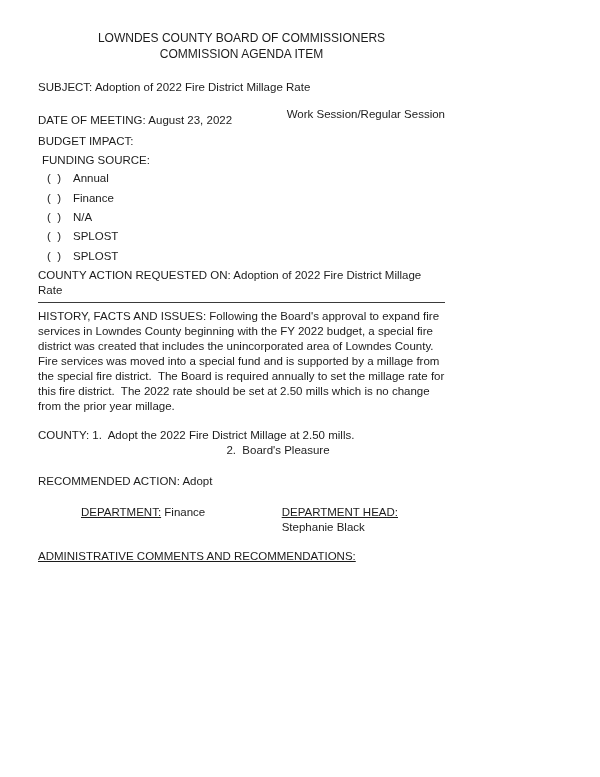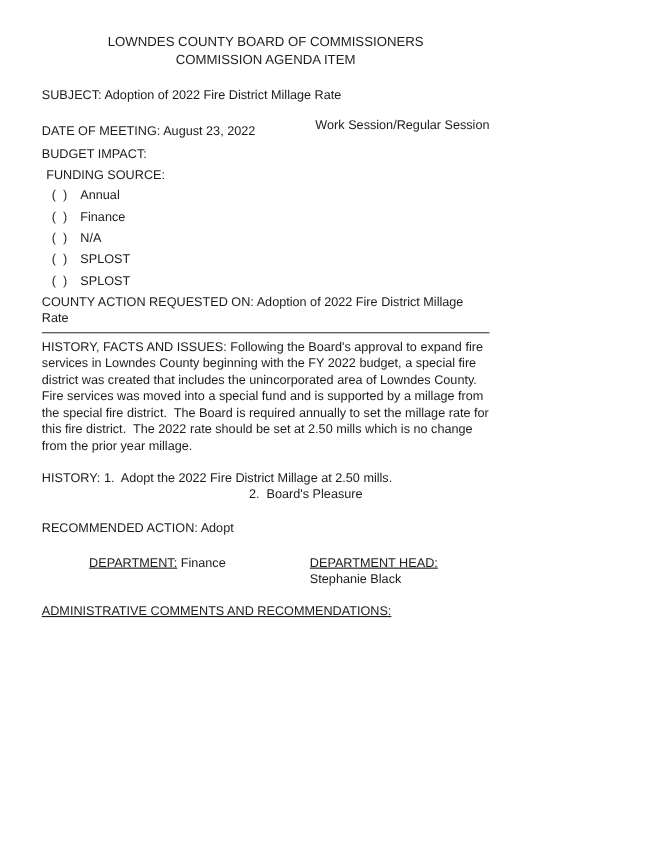--- a/index.html
+++ b/index.html
@@ -138,21 +138,21 @@
   </div>
 
   <div class="row county-action">
     <span>COUNTY ACTION REQUESTED ON:</span>
     <span>Adoption of 2022 Fire District Millage Rate</span>
   </div>
 
   <p class="history"><span>HISTORY, FACTS AND ISSUES:</span> <span>Following the Board's approval to expand fire services in Lowndes County beginning with the FY 2022 budget, a special fire district was created that includes the unincorporated area of Lowndes County.  Fire services was moved into a special fund and is supported by a millage from the special fire district.  The Board is required annually to set the millage rate for this fire district.  The 2022 rate should be set at 2.50 mills which is no change from the prior year millage.</span></p>
 
   <div class="options-block">
-    <div class="options-line"><span>HISTORY:</span> <span>1.  Adopt the 2022 Fire District Millage at 2.50 mills.</span></div>
+    <div class="options-line"><span>COUNTY:</span> <span>1.  Adopt the 2022 Fire District Millage at 2.50 mills.</span></div>
     <div class="options-line2"><span>2.  Board's Pleasure</span></div>
   </div>
 
   <div class="row recommended">
     <span>RECOMMENDED ACTION:</span>
     <span>Adopt</span>
   </div>
 
   <div class="dept-row">
     <div class="dept-left">

